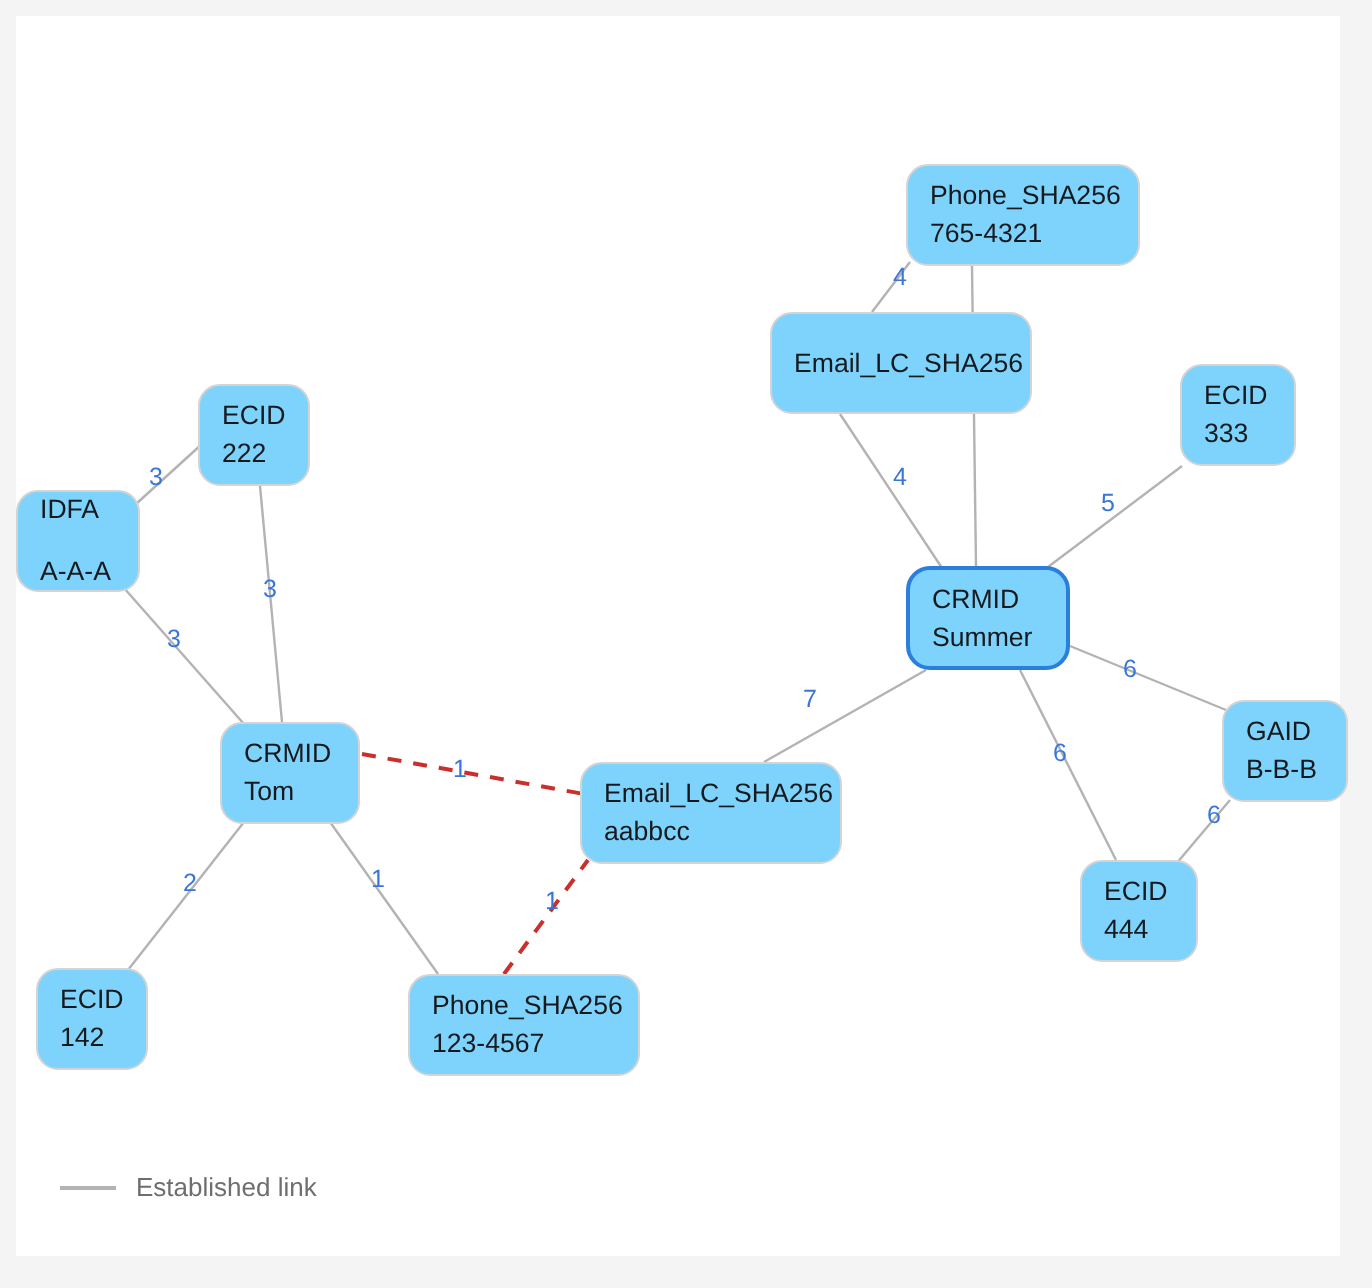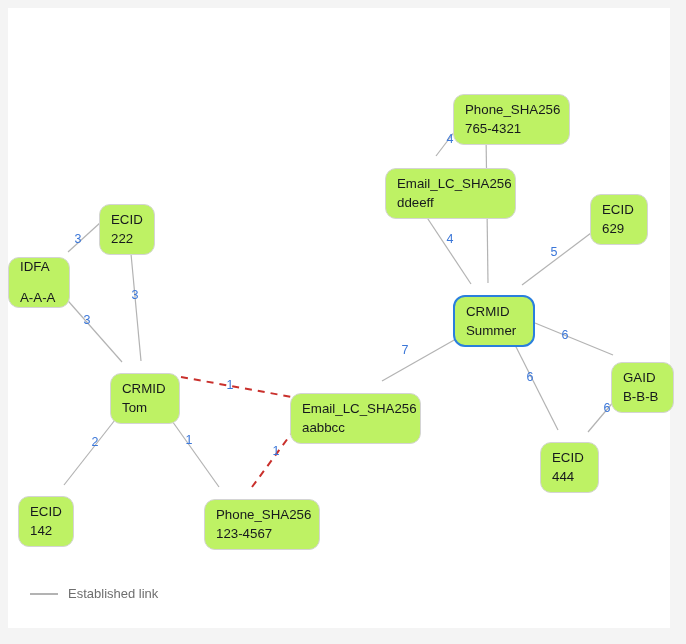--- a/index.html
+++ b/index.html
@@ -33,32 +33,31 @@
   #graph-svg {
     position: absolute;
     left: 0;
     top: 0;
     width: 686px;
     height: 644px;
   }
   .node {
     position: absolute;
     box-sizing: border-box;
-    background: #bef264;
+    background: #7dd3fc;
     border: 1px solid #d4d4d4;
     border-radius: 11px;
     display: flex;
     flex-direction: column;
     justify-content: center;
     padding: 0 11px;
     color: #16191d;
     font-size: 13.3px;
     line-height: 18px;
     white-space: nowrap;
-    margin-top: 12px;
   }
   .node.selected {
     border: 2px solid #2a7fdd;
     border-radius: 12px;
   }
   .node .line2 {
     margin-top: 1px;
   }
   .edge-label {
     position: absolute;
@@ -150,25 +149,24 @@
       <div class="node" style="left: 290px; top: 381px; width: 131px; height: 51px;">
         <div class="line1">Email_LC_SHA256</div>
         <div class="line2">aabbcc</div>
       </div>
       <div class="node" style="left: 453px; top: 82px; width: 117px; height: 51px;">
         <div class="line1">Phone_SHA256</div>
         <div class="line2">765-4321</div>
       </div>
       <div class="node" style="left: 385px; top: 156px; width: 131px; height: 51px;">
         <div class="line1">Email_LC_SHA256</div>
-        <div class="line2">ddeeff</div>
       </div>
       <div class="node" style="left: 590px; top: 182px; width: 58px; height: 51px;">
         <div class="line1">ECID</div>
-        <div class="line2">629</div>
+        <div class="line2">333</div>
       </div>
       <div class="node selected" style="left: 453px; top: 283px; width: 82px; height: 52px;">
         <div class="line1">CRMID</div>
         <div class="line2">Summer</div>
       </div>
       <div class="node" style="left: 611px; top: 350px; width: 63px; height: 51px;">
         <div class="line1">GAID</div>
         <div class="line2">B-B-B</div>
       </div>
       <div class="node" style="left: 540px; top: 430px; width: 59px; height: 51px;">

